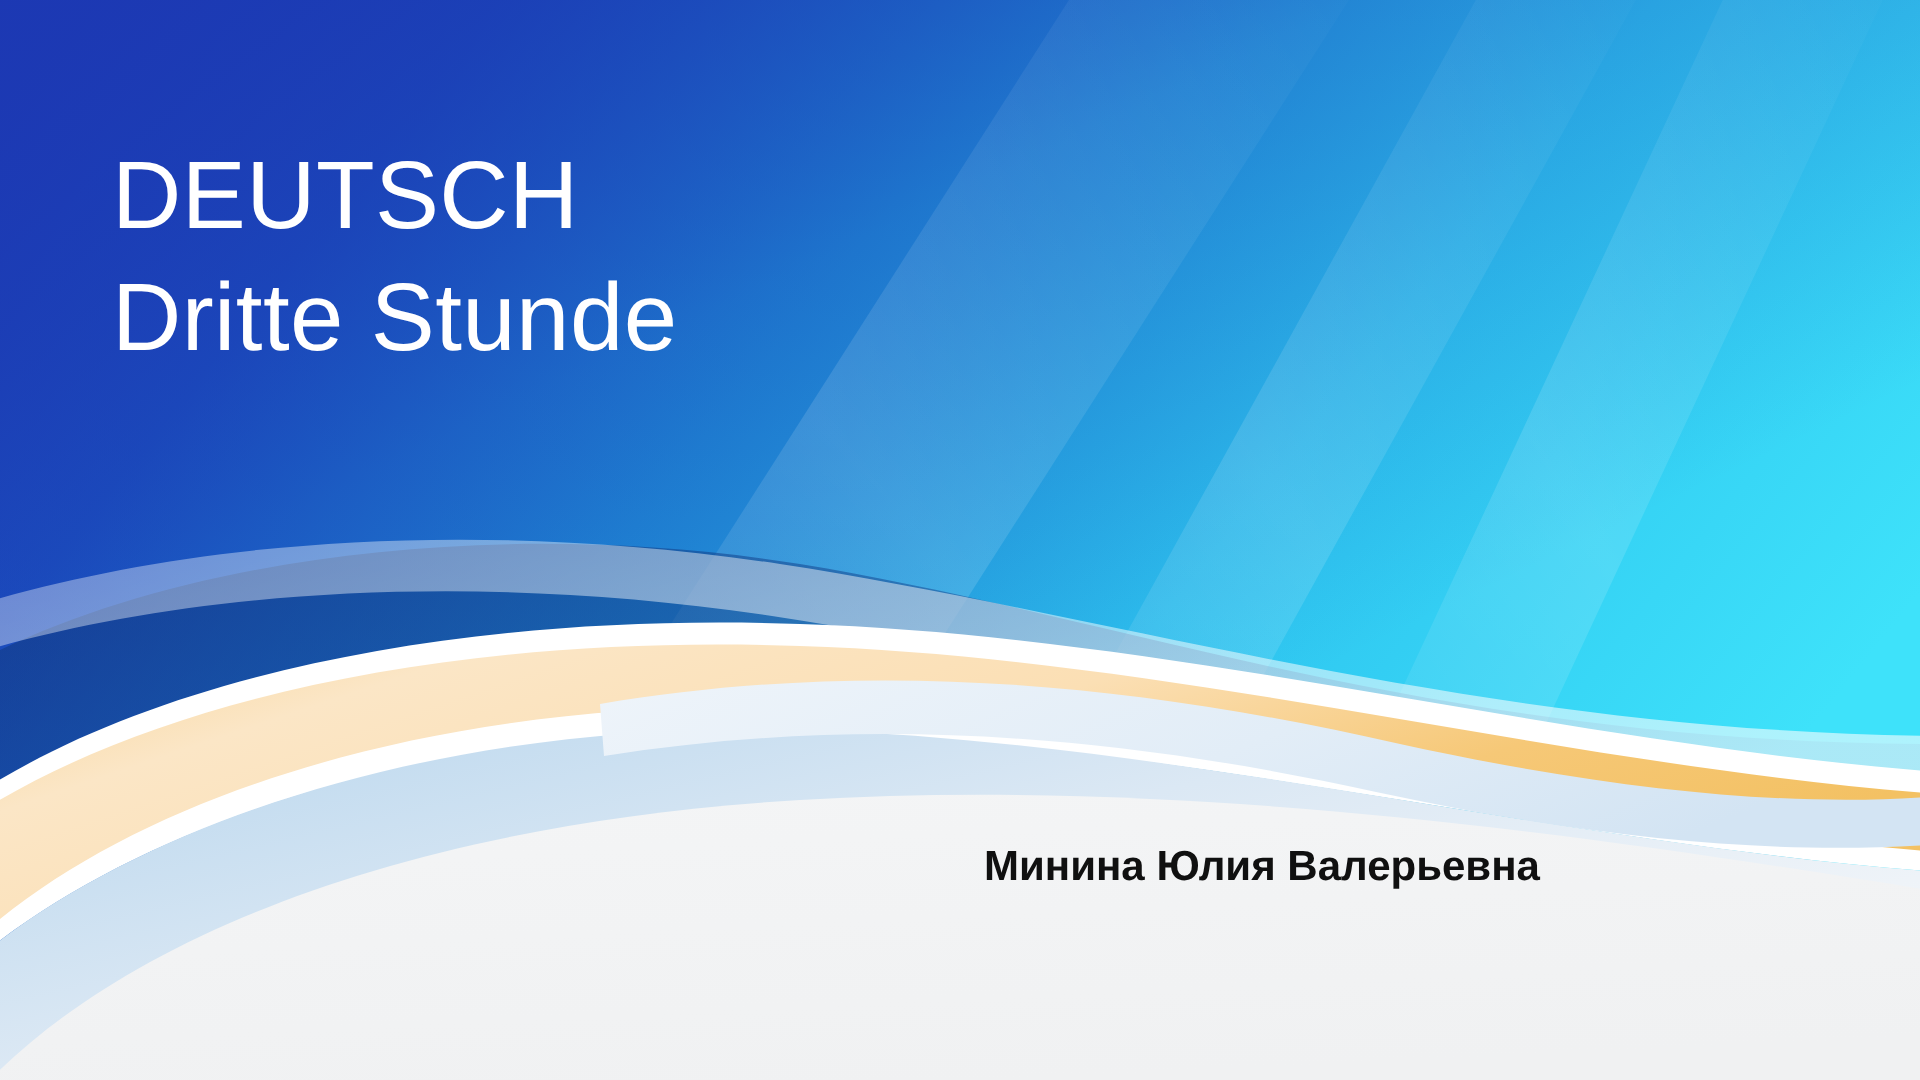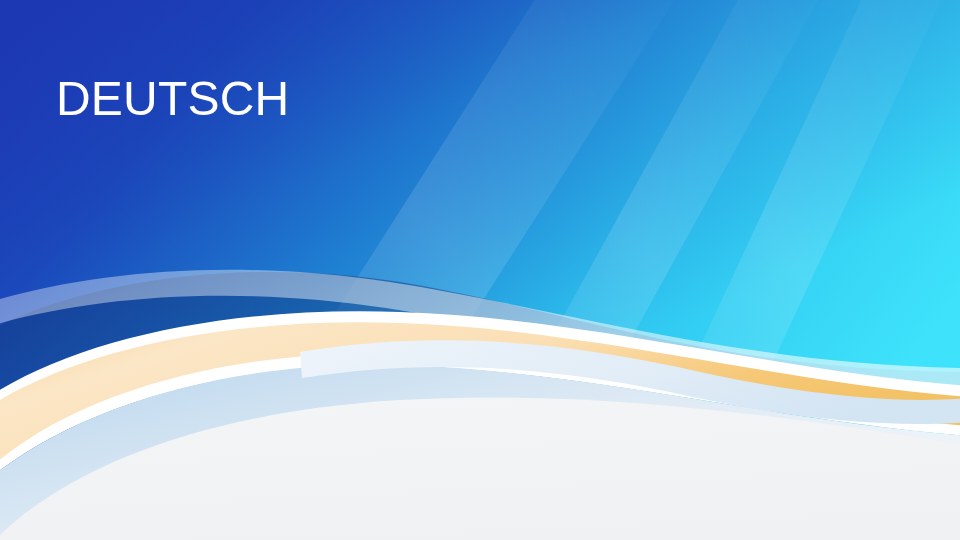--- a/index.html
+++ b/index.html
@@ -150,18 +150,20 @@
              L 970,550 L -10,550 Z"></path>
 
     <path fill="url(#gradPaleBlueR)" d="M 300,352 C 430,330 560,340 700,372 C 810,396 900,404 970,398
              L 970,422 C 892,428 800,420 688,396 C 552,366 428,358 302,378 Z"></path>
 
     <path fill="none"></path>
   </svg>
 
   <div id="title-block">
     <div class="title-line">DEUTSCH</div>
+    <div class="title-line">Dritte Stunde</div>
   </div>
 
   <div id="author-block">
+    <div class="author-line">Минина Юлия Валерьевна</div>
   </div>
 
 </div>
 
 </body></html>

